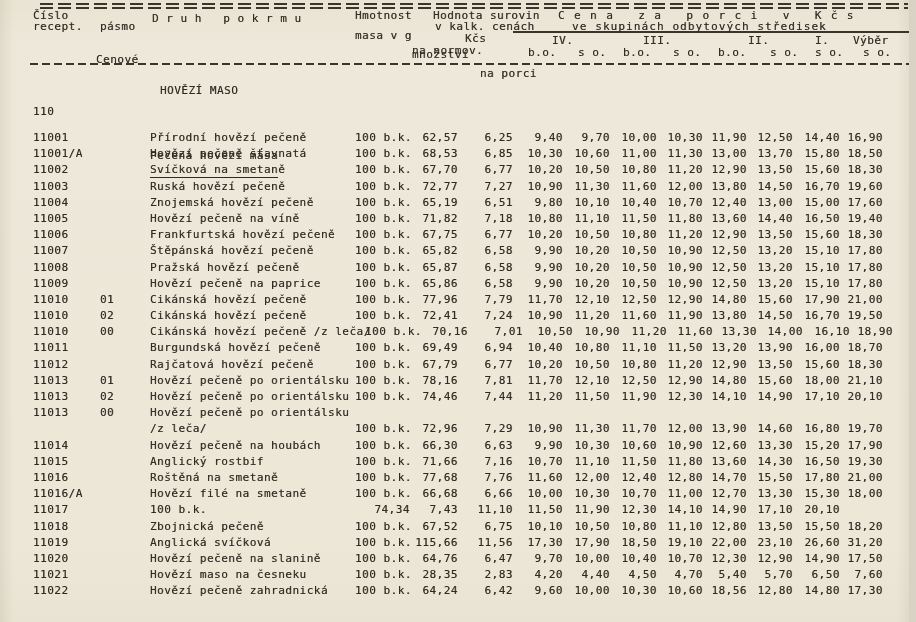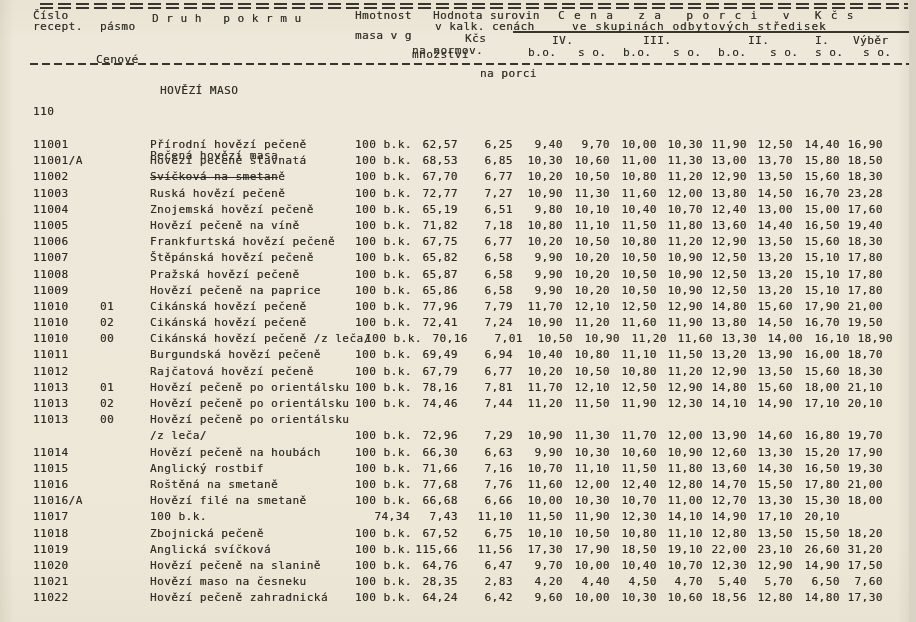--- a/index.html
+++ b/index.html
@@ -45,21 +45,21 @@
   .g1 { left:552px; top:34px; } .g2 { left:643px; top:34px; } .g3 { left:748px; top:34px; }
   .g4 { left:815px; top:34px; } .g5 { left:853px; top:34px; }
   .s1 { left:528px; top:46px; } .s2 { left:578px; top:46px; } .s3 { left:623px; top:46px; }
   .s4 { left:673px; top:46px; } .s5 { left:718px; top:46px; } .s6 { left:770px; top:46px; }
   .s7 { left:815px; top:46px; } .s8 { left:863px; top:46px; }
 
   .section-title { position:absolute; left:160px; top:84px; white-space:pre; }
   .group-code  { position:absolute; left:33px;  top:105px; }
   .group-label { position:absolute; left:150px; top:104px; border-bottom:1.4px solid #2e2b23; padding-bottom:15px;margin-top:45px; }
 
-  .rows { position:absolute; top:138px; left:33px; width:860px; }
+  .rows { position:absolute; top:131px; left:33px; width:860px; }
   .row {
     display:grid;
     grid-template-columns:67px 50px minmax(205px,max-content) 55px 48px 55px 50px 47px 47px 46px 44px 46px 47px 43px;
     height:16.2px;
     white-space:pre;
   }
   .row .c { overflow:visible; }
   .row .cr { text-align:right; }
 </style>
 </head>
@@ -165,21 +165,21 @@
       <span class="c">100 b.k.</span>
       <span class="c cr">72,77</span>
       <span class="c cr">7,27</span>
       <span class="c cr">10,90</span>
       <span class="c cr">11,30</span>
       <span class="c cr">11,60</span>
       <span class="c cr">12,00</span>
       <span class="c cr">13,80</span>
       <span class="c cr">14,50</span>
       <span class="c cr">16,70</span>
-      <span class="c cr">23,28</span>
+      <span class="c cr">19,60</span>
     </div>
 
     <div class="row">
       <span class="c">11004</span>
       <span class="c"></span>
       <span class="c">Znojemská hovězí pečeně</span>
       <span class="c">100 b.k.</span>
       <span class="c cr">65,19</span>
       <span class="c cr">6,51</span>
       <span class="c cr">9,80</span>

